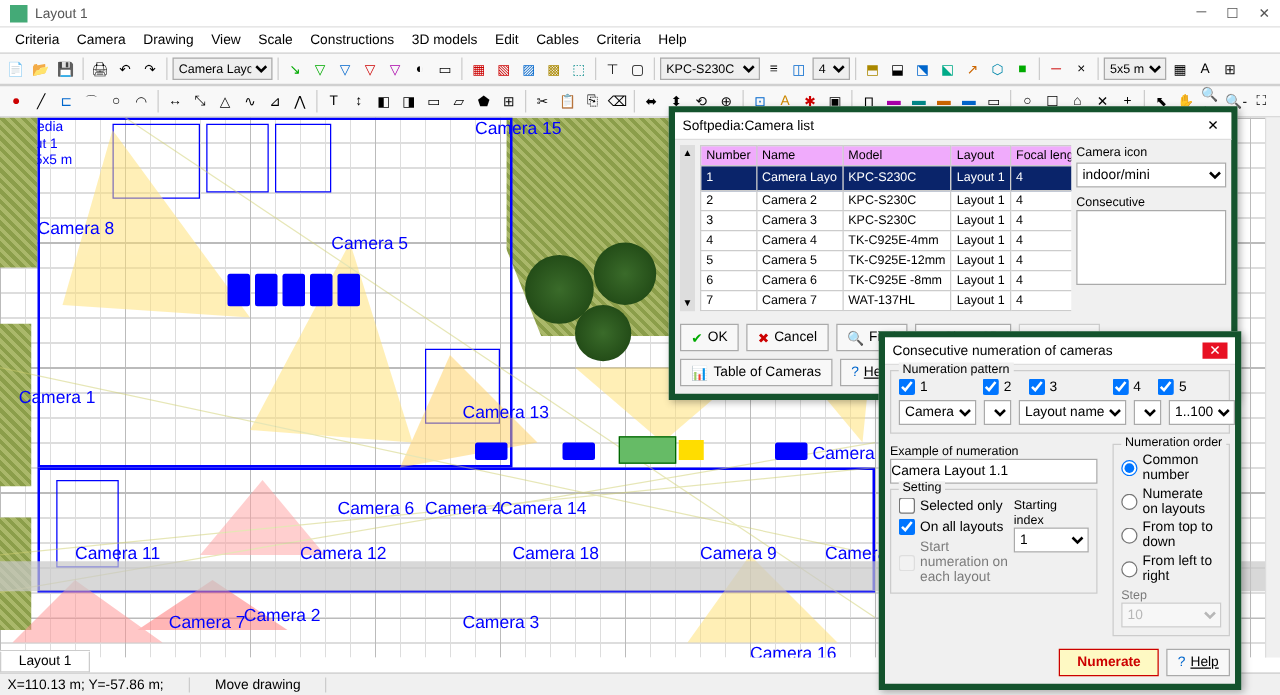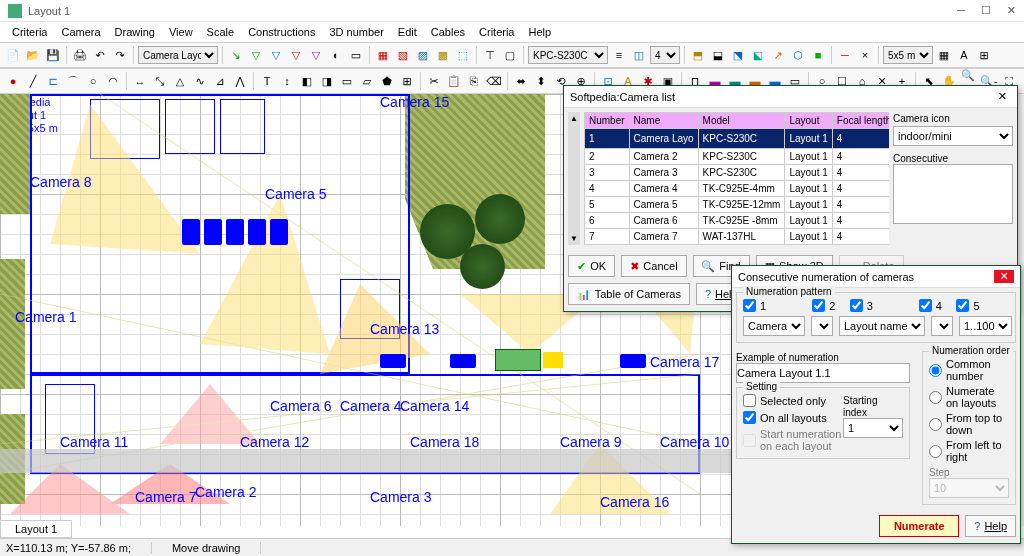--- a/index.html
+++ b/index.html
@@ -27,21 +27,21 @@
 .tree { position: absolute; border-radius: 50%; background: radial-gradient(#3a6b2a, #1a4010); }
 .cone { position: absolute; opacity: 0.5; }
 .hatch { position: absolute; background: repeating-linear-gradient(45deg, #8b9e4a 0 3px, #aab86a 3px 6px); }
 .statusbar { position: absolute; bottom: 0; left: 0; right: 0; height: 18px; background: #f0f0f0; border-top: 1px solid #ccc; display: flex; align-items: center; padding: 0 6px; font-size: 10px; }
 .statusbar > span { margin-right: 20px; border-right: 1px solid #ccc; padding-right: 20px; }
 .tab-strip { position: absolute; bottom: 18px; left: 0; height: 18px; display: flex; gap: 0; border-top: 1px solid #ccc; }
 .tab-strip .tab { padding: 1px 14px; background: #fff; border: 1px solid #ccc; border-top-color: #fff; cursor: pointer; }
 .vscroll { position: absolute; top: 94px; right: 0; width: 12px; bottom: 30px; background: #f0f0f0; border-left: 1px solid #ddd; }
 
 
-.dialog { position: absolute; background: #f0f0f0; border: 1px solid #14532d; box-shadow: 2px 2px 6px rgba(0,0,0,0.3); margin-left: 28px; }
+.dialog { position: absolute; background: #f0f0f0; border: 5px solid #14532d; box-shadow: 2px 2px 6px rgba(0,0,0,0.3); }
 .dlg-title { height: 22px; display: flex; align-items: center; padding: 0 6px; background: #fff; border-bottom: 1px solid #ddd; }
 .dlg-title .t { flex: 1; }
 .dlg-title .x { cursor: pointer; padding: 0 4px; }
 .dlg-body { padding: 4px; }
 .cam-table { width: 100%; border-collapse: collapse; background: #fff; }
 .cam-table th, .cam-table td { border: 1px solid #ccc; padding: 2px 4px; font-size: 10px; text-align: left; white-space: nowrap; }
 .cam-table th { background: #f0abfc; font-weight: normal; }
 .cam-table tr.sel td { background: #0a246a; color: #fff; }
 .btn { display: inline-flex; align-items: center; gap: 4px; height: 22px; padding: 0 8px; background: #f8f8f8; border: 1px solid #aaa; cursor: pointer; font-size: 11px; }
 .btn.primary { background: #fef9c3; border-color: #c00; color: #c00; font-weight: bold; }
@@ -70,21 +70,21 @@
   </div>
 </div>
 
 <div class="menubar">
   <span>Criteria</span>
   <span>Camera</span>
   <span>Drawing</span>
   <span>View</span>
   <span>Scale</span>
   <span>Constructions</span>
-  <span>3D number</span>
+  <span>3D models</span>
   <span>Edit</span>
   <span>Cables</span>
   <span>Criteria</span>
   <span>Help</span>
 </div>
 
 <div class="toolbar">
   <div class="tb-btn">📄</div>
   <div class="tb-btn">📂</div>
   <div class="tb-btn">💾</div>
@@ -257,21 +257,21 @@
     <div class="camera-label" style="top:304px;left:340px">Camera 4</div>
     <div class="camera-label" style="top:304px;left:400px">Camera 14</div>
     <div class="camera-label" style="top:340px;left:60px">Camera 11</div>
     <div class="camera-label" style="top:340px;left:240px">Camera 12</div>
     <div class="camera-label" style="top:340px;left:410px">Camera 18</div>
     <div class="camera-label" style="top:340px;left:560px">Camera 9</div>
     <div class="camera-label" style="top:340px;left:660px">Camera 10</div>
     <div class="camera-label" style="top:390px;left:195px">Camera 2</div>
     <div class="camera-label" style="top:395px;left:135px">Camera 7</div>
     <div class="camera-label" style="top:395px;left:370px">Camera 3</div>
-    <div class="camera-label" style="top:400px;left:600px">Camera 16</div>
+    <div class="camera-label" style="top:420px;left:600px">Camera 16</div>
 
     <div style="position:absolute;top:355px;left:0;right:0;height:24px;background:#c8c8c8;opacity:0.7"></div>
   </div>
 </div>
 <div class="vscroll"></div>
 
 <div class="tab-strip">
   <div class="tab">Layout 1</div>
 </div>
 

